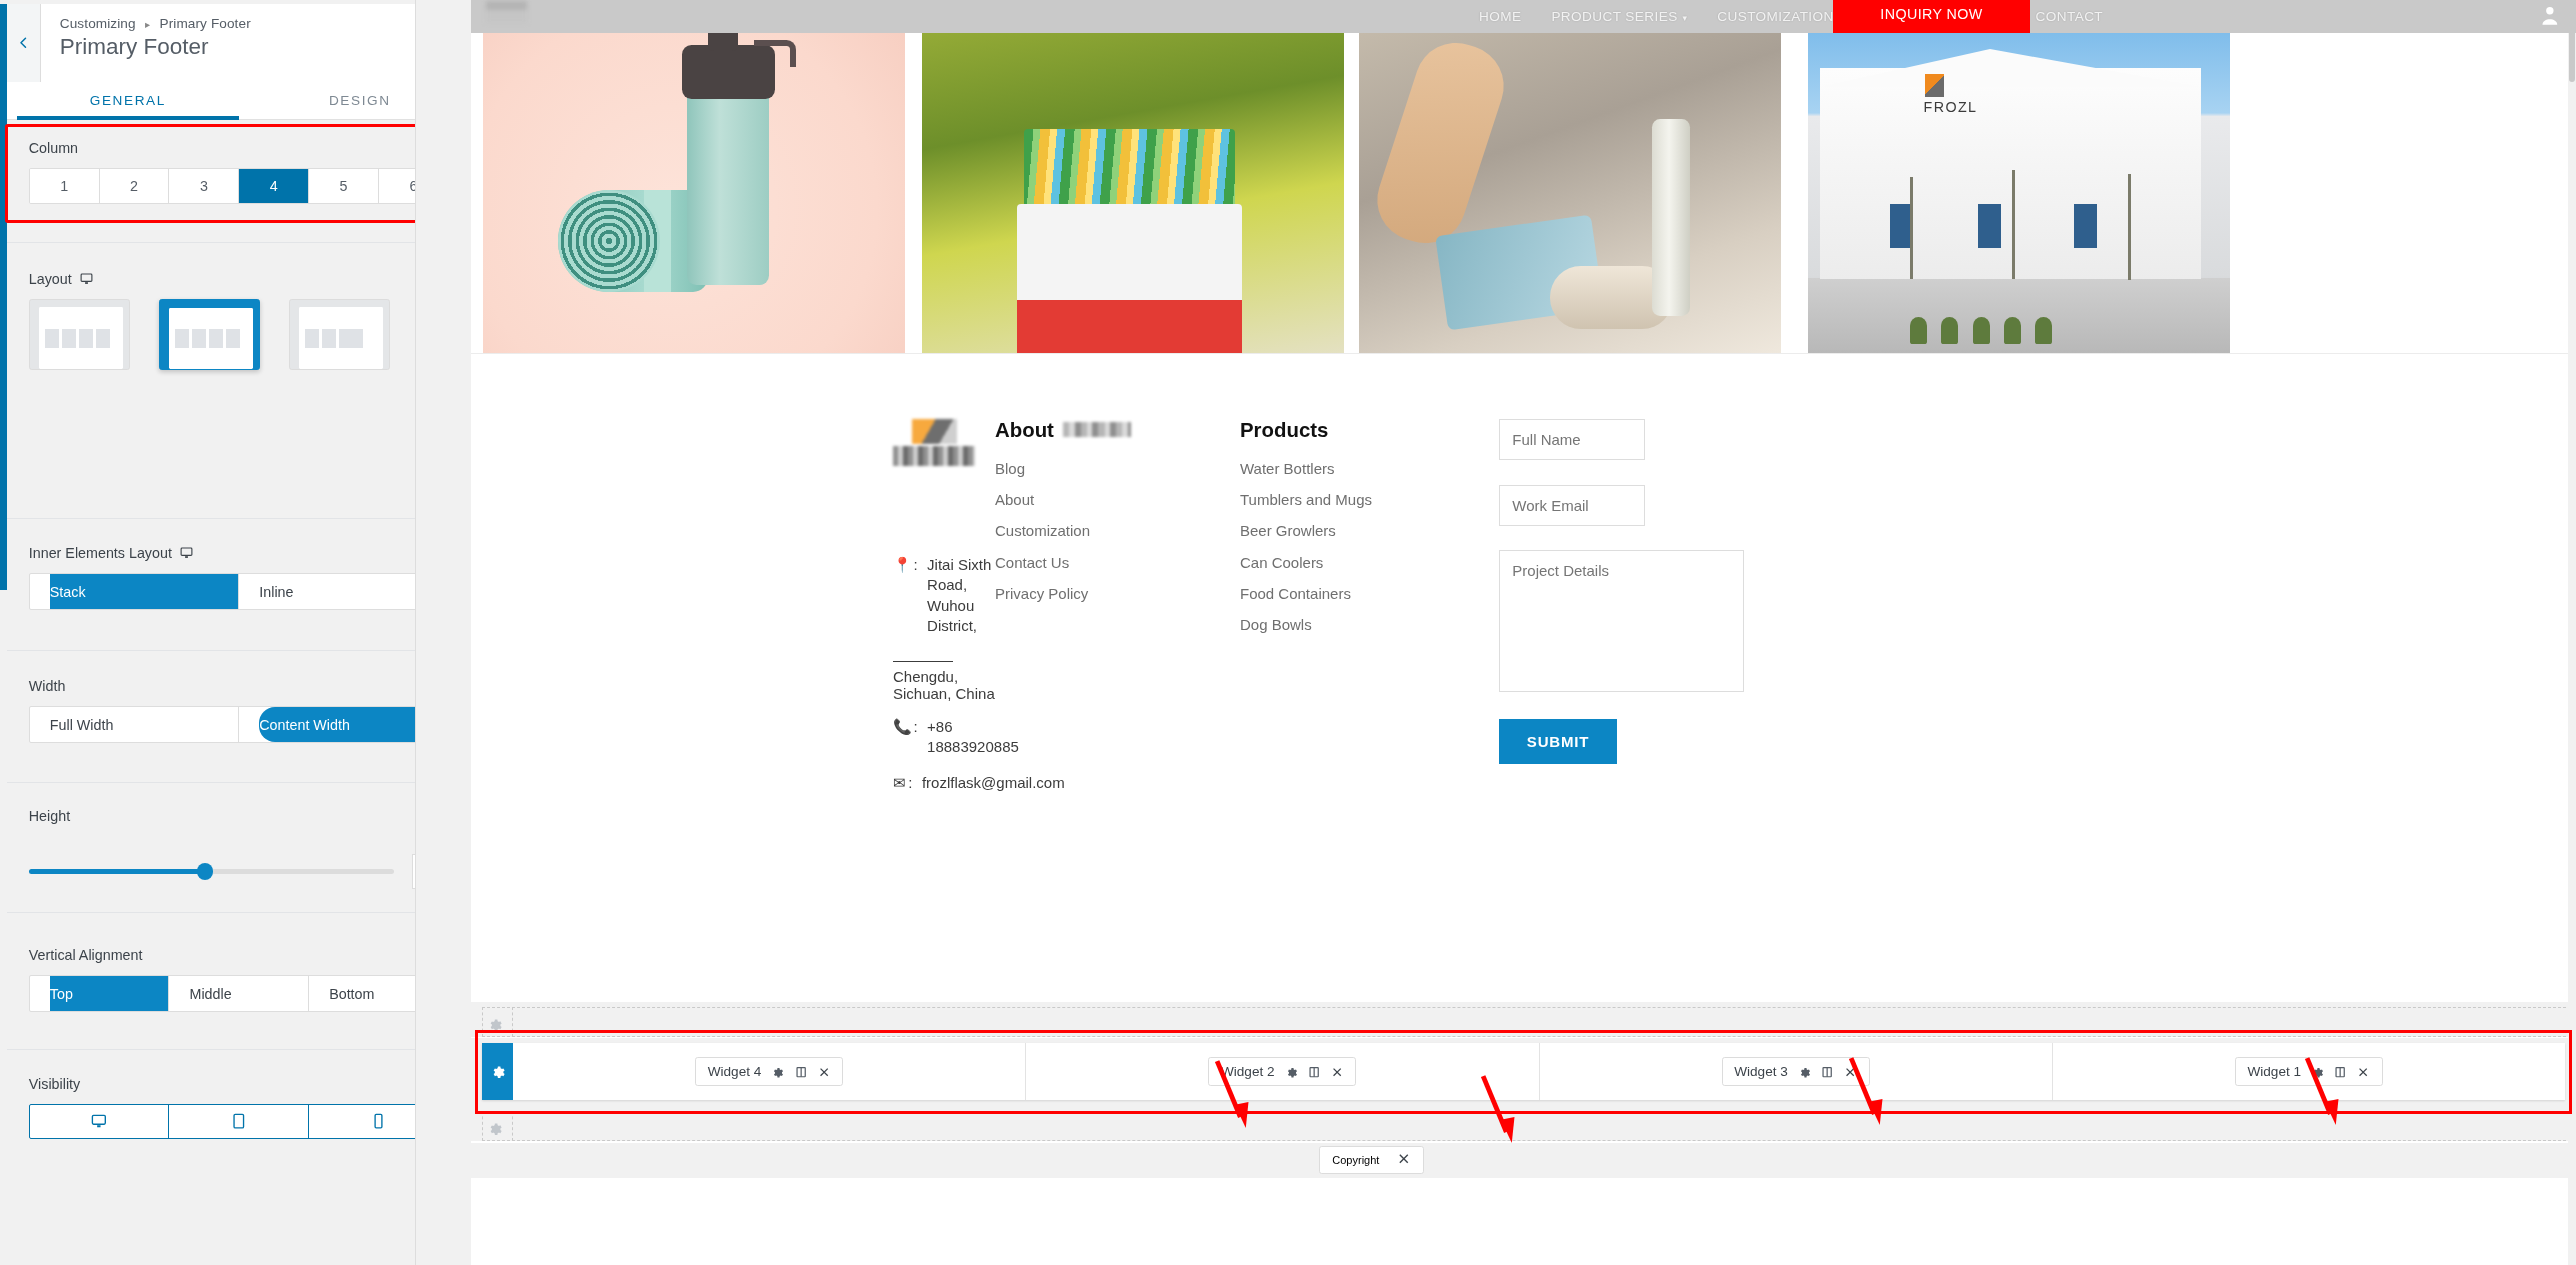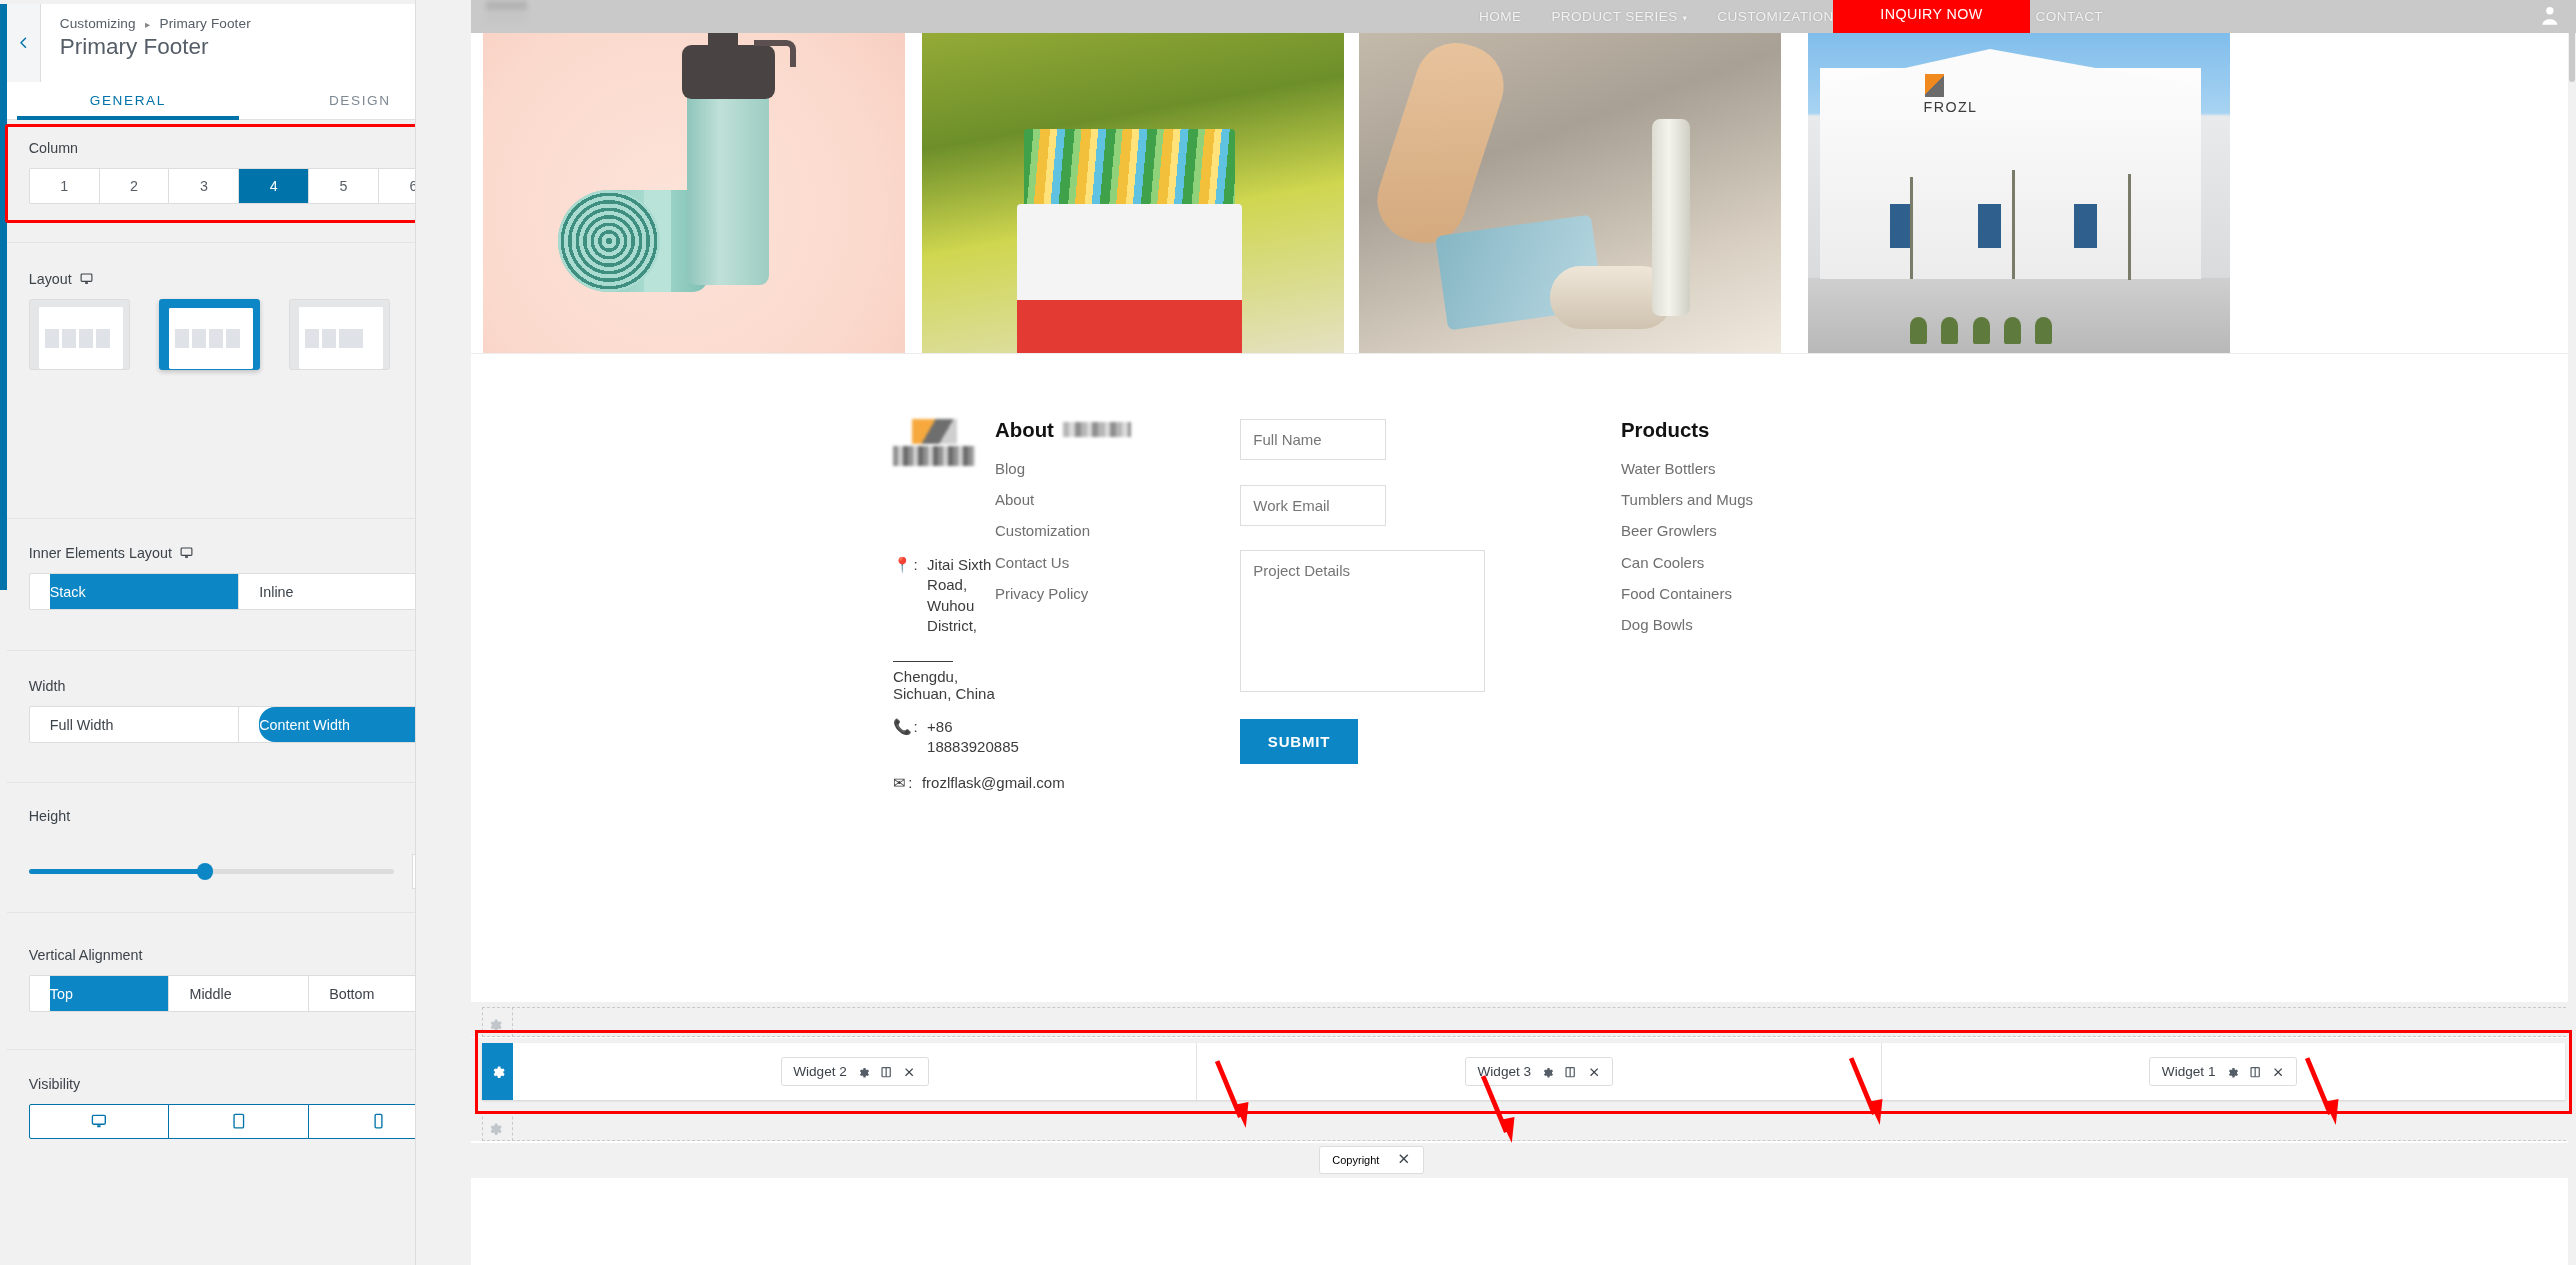--- a/index.html
+++ b/index.html
@@ -482,58 +482,80 @@
             <span>About</span>
             <span class="head-blur"></span>
           </div>
           <div class="flink">Blog</div>
           <div class="flink">About</div>
           <div class="flink">Customization</div>
           <div class="flink">Contact Us</div>
           <div class="flink">Privacy Policy</div>
         </div>
 
-        <div class="fcol fcol-4">
-          <input class="finput" placeholder="Full Name" style="">
-          <input class="finput" placeholder="Work Email" style="">
-          <textarea class="ftextarea" placeholder="Project Details" style=""></textarea>
-          <button class="fsubmit">SUBMIT</button>
-        </div>
-
         <div class="fcol fcol-3">
           <div class="fcol-head">
             <span>Products</span>
           </div>
           <div class="flink">Water Bottlers</div>
           <div class="flink">Tumblers and Mugs</div>
           <div class="flink">Beer Growlers</div>
           <div class="flink">Can Coolers</div>
           <div class="flink">Food Containers</div>
           <div class="flink">Dog Bowls</div>
         </div>
+
+        <div class="fcol fcol-4">
+          <input class="finput" placeholder="Full Name" style="">
+          <input class="finput" placeholder="Work Email" style="">
+          <textarea class="ftextarea" placeholder="Project Details" style=""></textarea>
+          <button class="fsubmit">SUBMIT</button>
+        </div>
       </div>
 
     </div>
 
     <div class="wrow wrow-ghost" style="top:1002px;">
       <div class="ghost-inner"></div>
       <div class="gear-cell"></div>
       <svg class="ghost-gear" viewBox="0 0 24 24">
         <path fill="#9aa3ad" d="M12 8a4 4 0 100 8 4 4 0 000-8zm9.4 4l2-1.6-2-3.4-2.4 1a8 8 0 00-2-1.2L16.6 4h-4l-.4 2.8a8 8 0 00-2 1.2l-2.4-1-2 3.4 2 1.6a8 8 0 000 2.4l-2 1.6 2 3.4 2.4-1a8 8 0 002 1.2l.4 2.8h4l.4-2.8a8 8 0 002-1.2l2.4 1 2-3.4-2-1.6a8 8 0 000-2.4z"></path>
       </svg>
     </div>
 
     <div class="wrow wrow-active" style="top:1038px;">
       <div class="wa-inner">
         <div class="wa-gear">
           <svg width="15" height="15" viewBox="0 0 24 24">
             <path fill="#ffffff" d="M12 8a4 4 0 100 8 4 4 0 000-8zm9.4 4l2-1.6-2-3.4-2.4 1a8 8 0 00-2-1.2L16.6 4h-4l-.4 2.8a8 8 0 00-2 1.2l-2.4-1-2 3.4 2 1.6a8 8 0 000 2.4l-2 1.6 2 3.4 2.4-1a8 8 0 002 1.2l.4 2.8h4l.4-2.8a8 8 0 002-1.2l2.4 1 2-3.4-2-1.6a8 8 0 000-2.4z"></path>
           </svg>
         </div>
         <div class="wa-cols">
+          <div class="wa-col">
+            <div class="chip">
+              <span class="cl">Widget 4</span>
+              <span class="ci2">
+                <svg width="12.3" height="12.3" viewBox="0 0 24 24">
+                    <path fill="#555d66" d="M12 8a4 4 0 100 8 4 4 0 000-8zm9.4 4l2-1.6-2-3.4-2.4 1a8 8 0 00-2-1.2L16.6 4h-4l-.4 2.8a8 8 0 00-2 1.2l-2.4-1-2 3.4 2 1.6a8 8 0 000 2.4l-2 1.6 2 3.4 2.4-1a8 8 0 002 1.2l.4 2.8h4l.4-2.8a8 8 0 002-1.2l2.4 1 2-3.4-2-1.6a8 8 0 000-2.4z"></path>
+                  </svg>
+              </span>
+              <span class="ci2">
+                <svg width="12.3" height="12.3" viewBox="0 0 24 24">
+                    <rect x="4" y="3" width="16" height="18" rx="1" fill="none" stroke="#555d66" stroke-width="2.4"></rect>
+                    <line x1="12" y1="3" x2="12" y2="21" stroke="#555d66" stroke-width="2.4"></line>
+                  </svg>
+              </span>
+              <span class="ci2">
+                <svg width="12.3" height="12.3" viewBox="0 0 24 24">
+                    <line x1="5" y1="5" x2="19" y2="19" stroke="#3c434a" stroke-width="2.4"></line>
+                    <line x1="19" y1="5" x2="5" y2="19" stroke="#3c434a" stroke-width="2.4"></line>
+                  </svg>
+              </span>
+            </div>
+          </div>
           <div class="wa-col">
             <div class="chip">
               <span class="cl">Widget 2</span>
               <span class="ci2">
                 <svg width="12.3" height="12.3" viewBox="0 0 24 24">
                     <path fill="#555d66" d="M12 8a4 4 0 100 8 4 4 0 000-8zm9.4 4l2-1.6-2-3.4-2.4 1a8 8 0 00-2-1.2L16.6 4h-4l-.4 2.8a8 8 0 00-2 1.2l-2.4-1-2 3.4 2 1.6a8 8 0 000 2.4l-2 1.6 2 3.4 2.4-1a8 8 0 002 1.2l.4 2.8h4l.4-2.8a8 8 0 002-1.2l2.4 1 2-3.4-2-1.6a8 8 0 000-2.4z"></path>
                   </svg>
               </span>
               <span class="ci2">
                 <svg width="12.3" height="12.3" viewBox="0 0 24 24">

